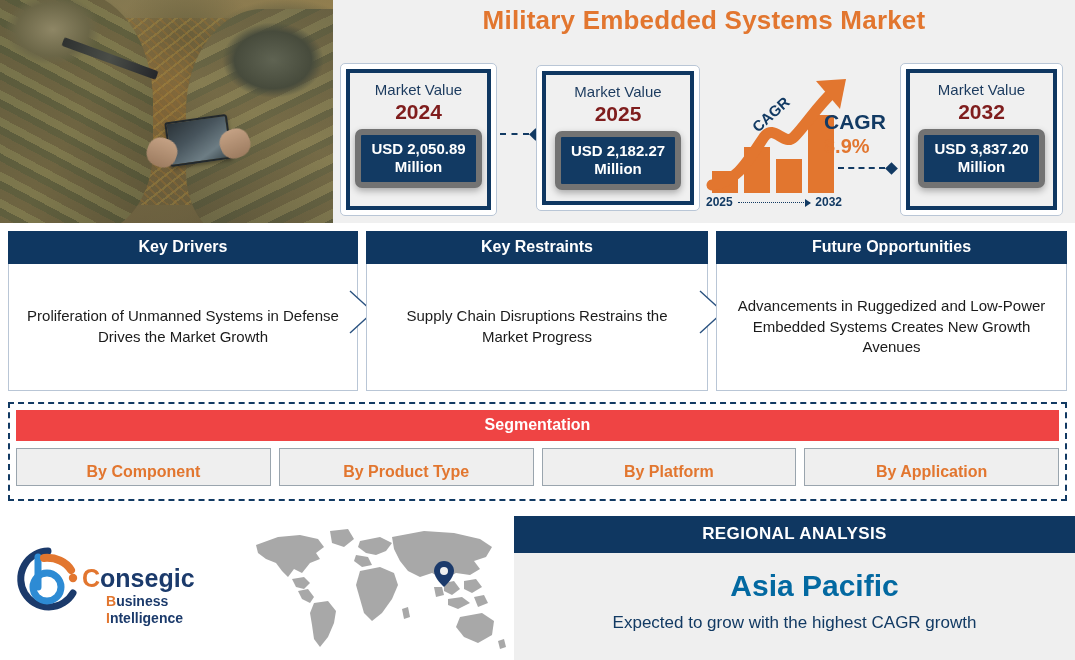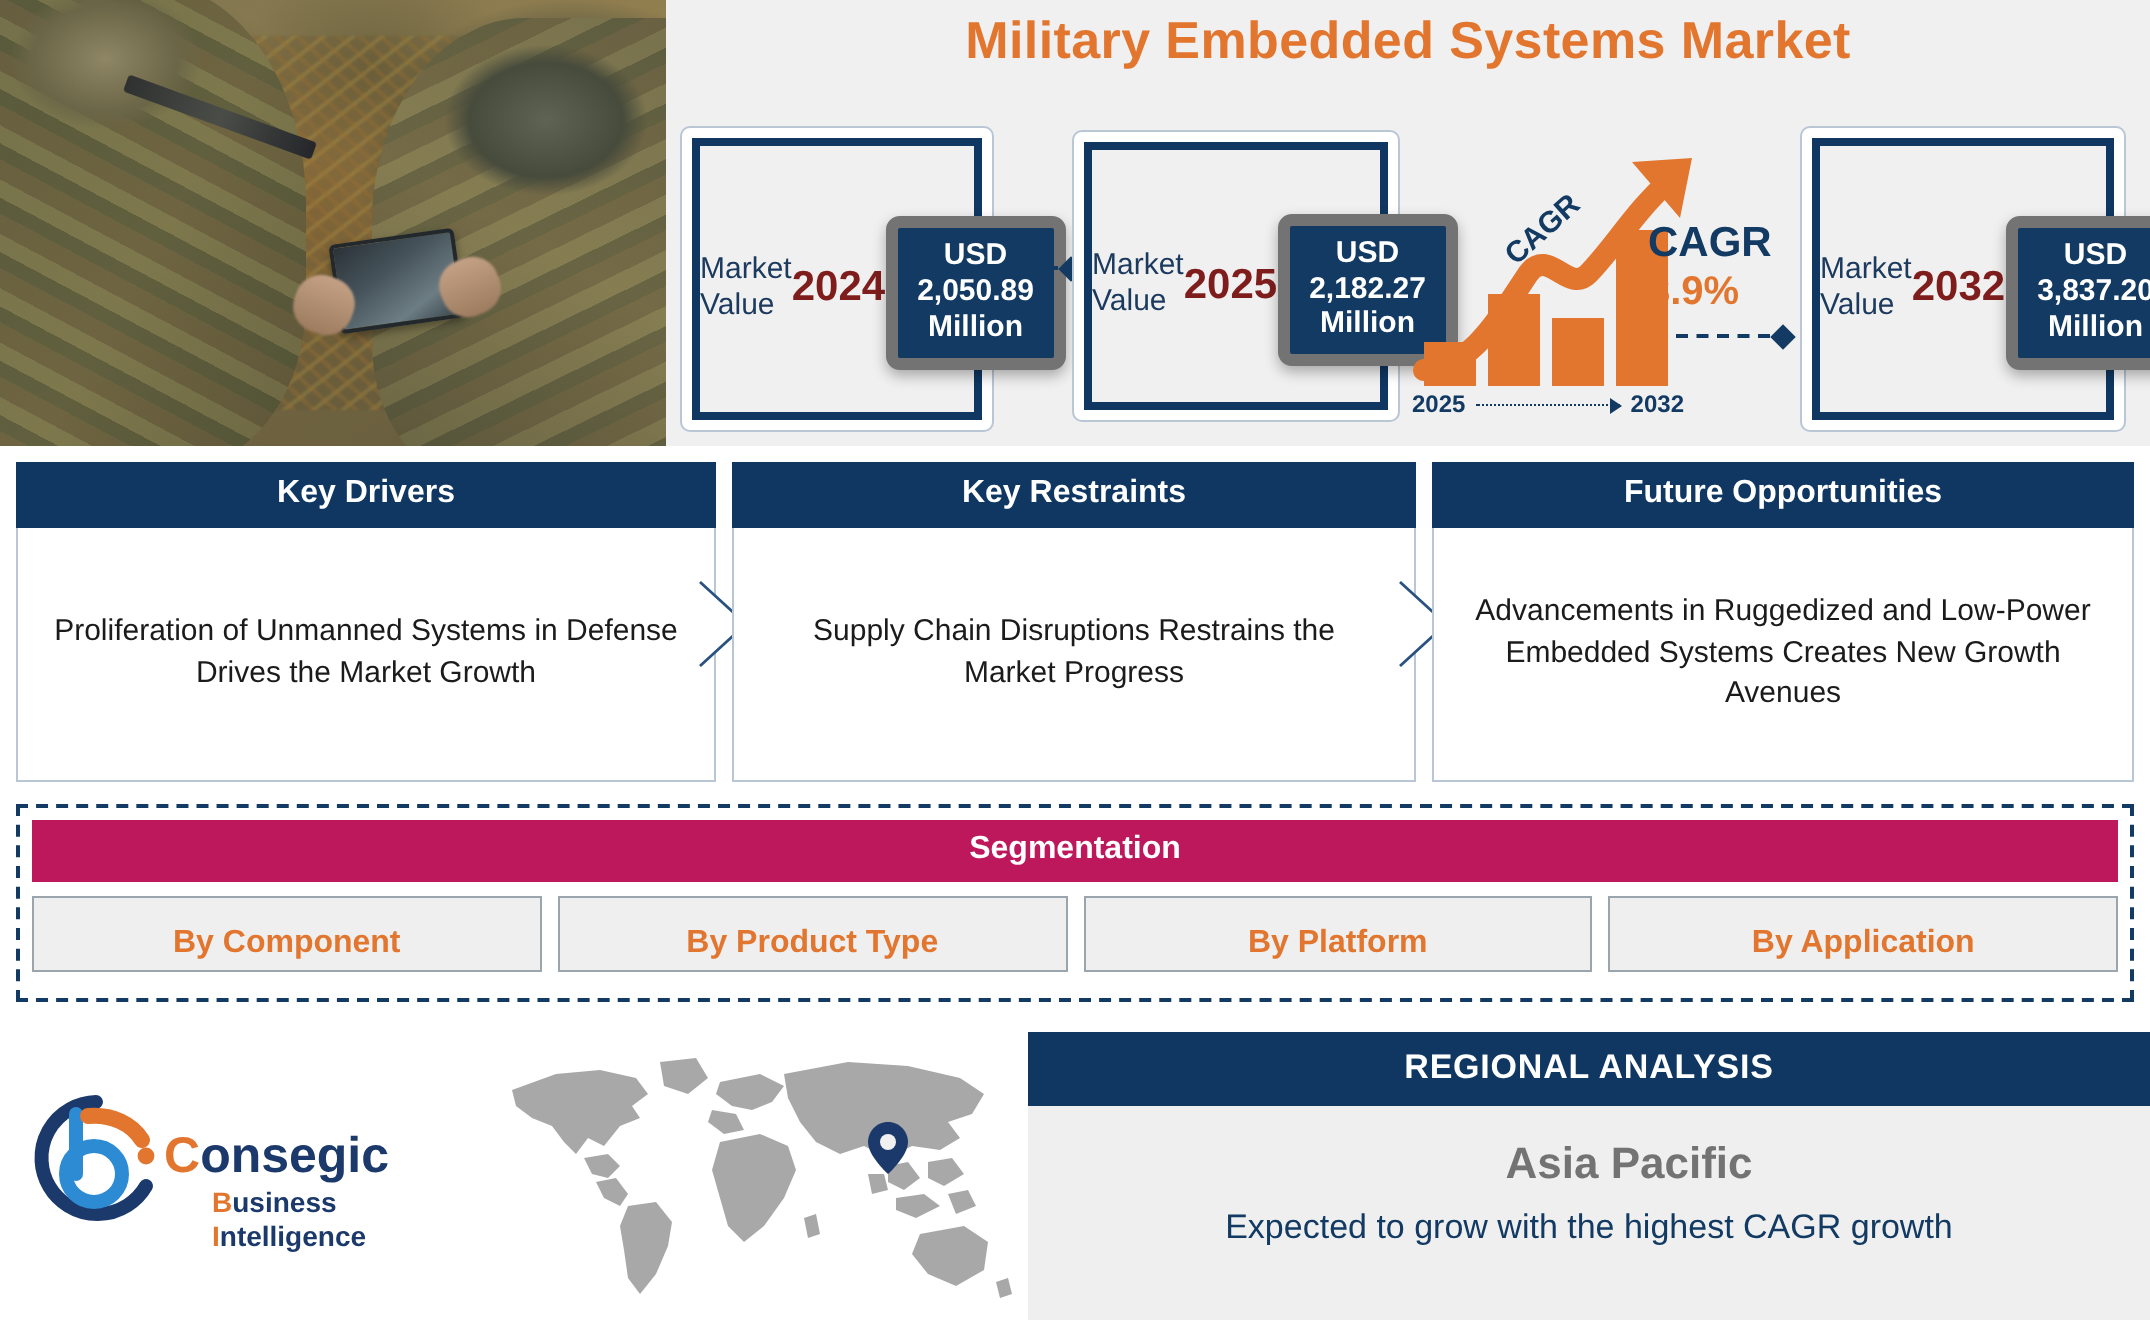--- a/index.html
+++ b/index.html
@@ -77,21 +77,21 @@
     position: absolute; left: 0; top: 5px; width: 742px;
     text-align: center; color: #e2762f;
     font-size: 26px; font-weight: bold; letter-spacing: .2px;
   }
 
   
   .mv-card { position: absolute; background: #ffffff; border: 1px solid #b9c6d6; border-radius: 5px; padding: 5px; }
   .mv-inner {
     width: 100%; height: 100%;
     border: 4px solid #0f3761; background: #f0f0f0;
-    display: flex; flex-direction: row; align-items: center; justify-content: flex-start;
+    display: flex; flex-direction: column; align-items: center; justify-content: flex-start;
     padding-top: 8px;
   }
   .mv-label { color: #1b3a5e; font-size: 15px; line-height: 1.18; }
   .mv-year  { color: #7f1d1d; font-size: 21px; font-weight: bold; line-height: 1.12; margin-top: 1px; }
   .mv-pill {
     margin-top: 6px; background: #123a63; color: #ffffff;
     border-radius: 7px; padding: 5px 10px 6px; text-align: center;
     font-size: 15px; font-weight: bold; line-height: 1.18;
     box-shadow: 0 3px 7px rgba(0,0,0,.30);
     border: 6px solid #737373;
@@ -147,21 +147,21 @@
   .chev svg { display: block; }
   #chev1 { left: 349px; top: 290px; }
   #chev2 { left: 699px; top: 290px; }
 
   
   .seg-outer {
     position: absolute; left: 8px; top: 402px; width: 1059px; height: 99px;
     border: 2px dashed #123a63; padding: 6px;
   }
   .seg-head {
-    background: #be185d; color: #ffffff; text-align: center;
+    background: #ef4444; color: #ffffff; text-align: center;
     font-size: 16px; font-weight: bold; padding: 6px 0 7px;
   }
   .seg-row { display: flex; gap: 8px; margin-top: 7px; }
   .seg-card {
     flex: 1; background: #efefef; border: 1px solid #9aa5ae;
     text-align: center; color: #e2762f; font-size: 16px; font-weight: bold;
     padding: 14px 0 4px;
   }
 
   
@@ -176,21 +176,21 @@
 
   .region {
     position: absolute; left: 514px; top: 516px; width: 561px; height: 144px;
     background: #efefef;
   }
   .region-head {
     background: #0f3761; color: #ffffff; text-align: center;
     font-size: 17px; font-weight: bold; letter-spacing: .4px; padding: 8px 0 9px;
   }
   .region-name {
-    text-align: center; color: #737373; font-size: 22px; font-weight: bold;
+    text-align: center; color: #0369a1; font-size: 30px; font-weight: bold;
     margin-top: 17px; line-height: 1.05; padding-left: 40px;
   }
   .region-sub {
     text-align: center; color: #123a63; font-size: 17px; margin-top: 11px;
   }
 </style>
 </head>
 <body>
 
 <div id="page">

